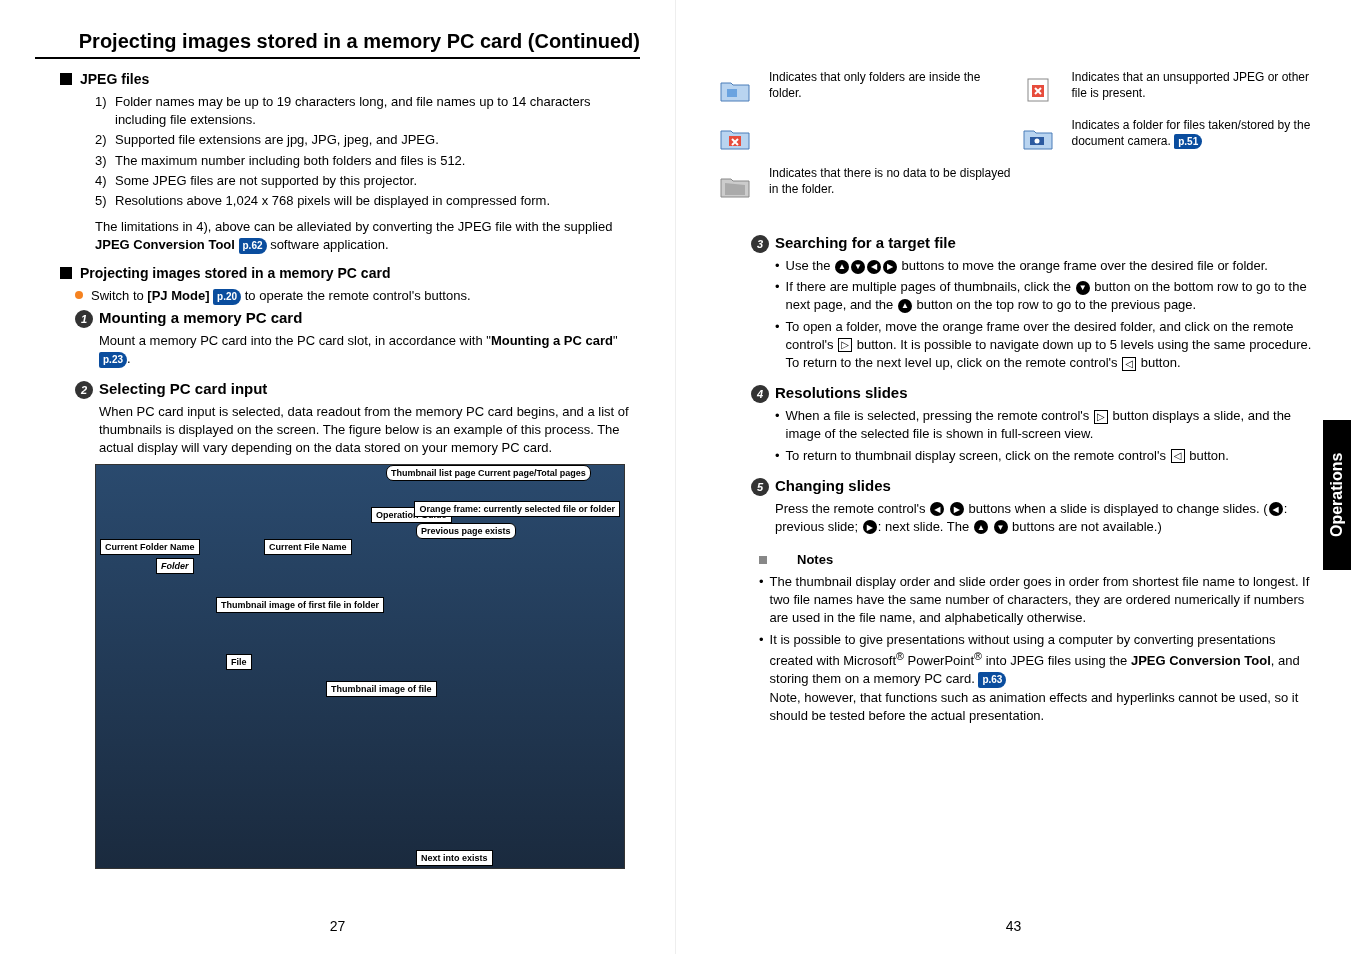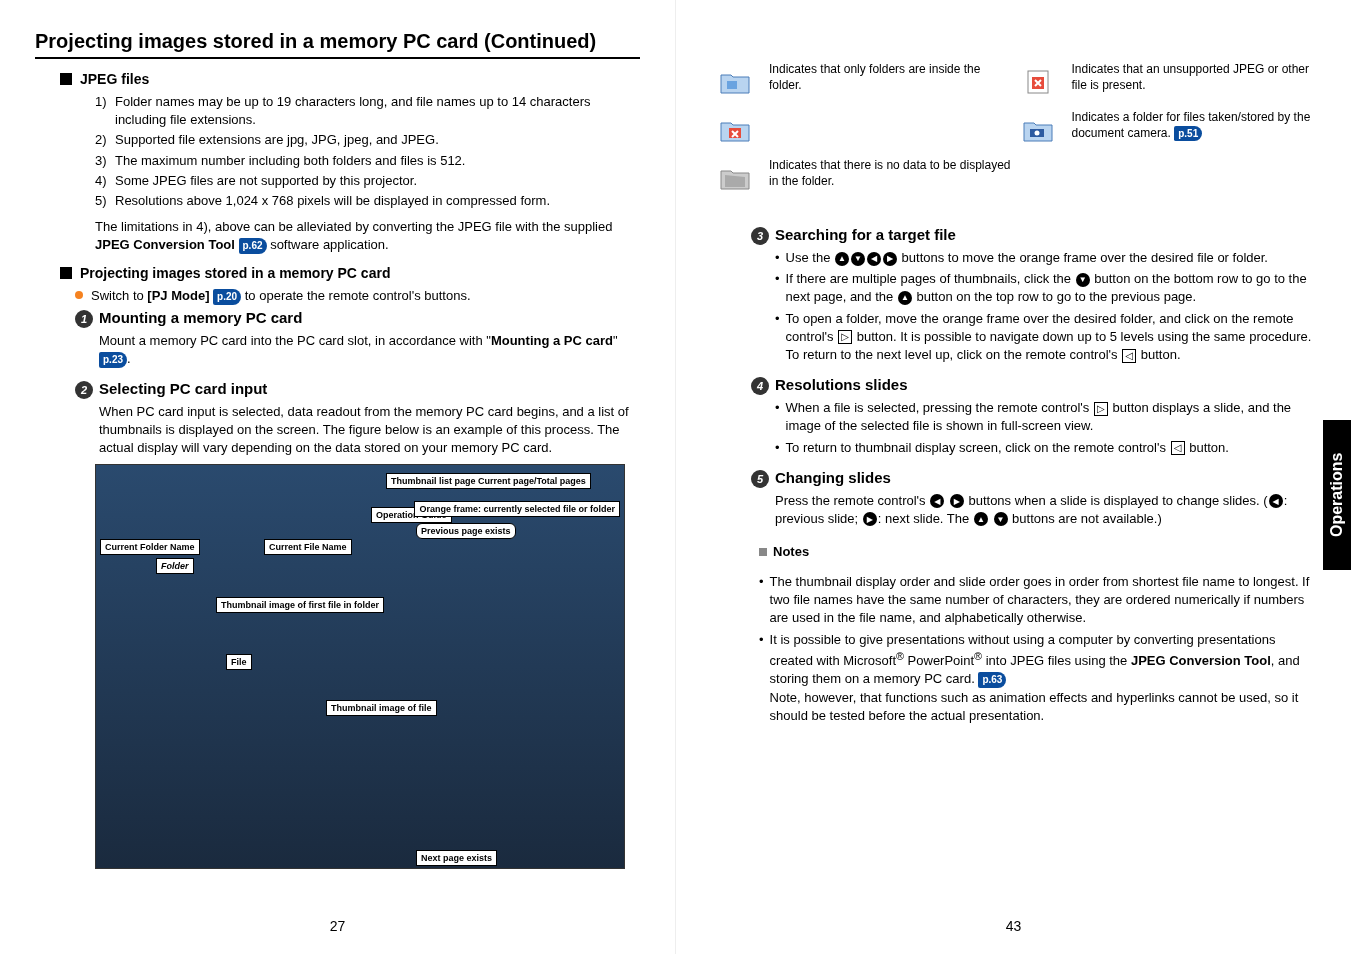--- a/index.html
+++ b/index.html
@@ -1,20 +1,20 @@
 <!DOCTYPE html>
 <html><head>
 <meta charset="utf-8">
 <style>
 * { margin: 0; padding: 0; box-sizing: border-box; }
 body { font-family: Arial, Helvetica, sans-serif; font-size: 13px; color: #000; background: #fff; width: 1351px; height: 954px; position: relative; }
 .page-container { display: flex; width: 100%; height: 100%; }
 .page { flex: 1; padding: 30px 35px 20px 35px; position: relative; }
 .page-left { border-right: 1px solid #eee; }
-.main-title { font-size: 20px; font-weight: bold; border-bottom: 2px solid #000; padding-bottom: 4px; margin-bottom: 12px; }
+.main-title { font-size: 20px; font-weight: bold; border-bottom: 2px solid #000; padding-bottom: 4px; margin-bottom: 12px; text-align: right; }
 .section-head { display: flex; align-items: center; margin: 10px 0 6px 25px; }
 .square-bullet { width: 12px; height: 12px; background: #000; margin-right: 8px; }
 .gray-bullet { width: 8px; height: 8px; background: #888; margin-right: 6px; }
 .section-title { font-size: 14px; font-weight: bold; }
 .num-list { margin-left: 60px; margin-bottom: 8px; }
 .num-list li { list-style: none; display: flex; margin-bottom: 2px; line-height: 1.4; }
 .num-list .n { width: 20px; flex-shrink: 0; }
 .body-text { margin-left: 60px; line-height: 1.4; margin-bottom: 8px; }
 .pref { display: inline-block; background: #0a4d9e; color: #fff; font-size: 10px; padding: 1px 4px; border-radius: 2px 8px 8px 2px; font-weight: bold; }
 .bullet-line { display: flex; margin-left: 40px; align-items: flex-start; margin-bottom: 4px; line-height: 1.4; }
@@ -28,21 +28,21 @@
 .dot-line .t { flex: 1; }
 .btn-icon { display: inline-flex; width: 14px; height: 14px; background: #000; border-radius: 50%; vertical-align: middle; align-items: center; justify-content: center; color: #fff; font-size: 8px; margin: 0 1px; }
 .box-icon { display: inline-flex; width: 14px; height: 14px; border: 1px solid #000; vertical-align: middle; align-items: center; justify-content: center; font-size: 10px; margin: 0 1px; }
 .icon-legend { display: flex; margin-bottom: 10px; }
 .legend-col { flex: 1; }
 .legend-row { display: flex; align-items: flex-start; margin-bottom: 8px; }
 .legend-icon { width: 48px; height: 40px; margin-right: 10px; flex-shrink: 0; display: flex; align-items: center; justify-content: center; }
 .legend-text { font-size: 12px; line-height: 1.3; }
 .side-tab { position: absolute; right: 0; top: 420px; width: 28px; height: 150px; background: #000; color: #fff; writing-mode: vertical-rl; text-orientation: mixed; display: flex; align-items: center; justify-content: center; font-weight: bold; font-size: 16px; transform: rotate(180deg); }
 .page-num { position: absolute; bottom: 20px; left: 50%; transform: translateX(-50%); font-size: 14px; }
-.notes-head { display: flex; align-items: center; margin: 16px 0 14px 48px; }
+.notes-head { display: flex; align-items: center; margin: 16px 0 6px 48px; gap: 24px; }
 .thumb-image { margin-left: 60px; width: 530px; height: 405px; background: linear-gradient(#2a4a6e, #1a2a3e); border: 1px solid #333; position: relative; }
 .thumb-image .overlay-label { position: absolute; background: #fff; border: 1px solid #000; padding: 2px 4px; font-size: 9px; font-weight: bold; white-space: nowrap; }
 .folder-svg { width: 32px; height: 26px; }
 b { font-weight: bold; }
 </style>
 </head>
 <body>
 
 <div class="page-container">
 
@@ -96,39 +96,39 @@
     <span>Mount a memory PC card into the PC card slot, in accordance with "</span><b>Mounting a PC card</b><span>" </span><span class="pref">p.23</span><span>.</span>
   </div>
 
   <div class="sub-line" style="margin-top:12px;">
     <div class="circ-num">2</div>
     <div class="sub-title">Selecting PC card input</div>
   </div>
   <div class="indent-text">When PC card input is selected, data readout from the memory PC card begins, and a list of thumbnails is displayed on the screen. The figure below is an example of this process. The actual display will vary depending on the data stored on your memory PC card.</div>
 
   <div class="thumb-image">
-    <div class="overlay-label" style="top:8px; left:290px;">Thumbnail list page Current page/Total pages</div>
+    <div class="overlay-label" style="top:0; left:290px;border-radius:7px;">Thumbnail list page Current page/Total pages</div>
     <div class="overlay-label" style="top:42px; left:275px;">Operation Guide</div>
     <div class="overlay-label" style="top:58px; left:320px;border-radius:6px;">Previous page exists</div>
     <div class="overlay-label" style="top:36px; right:4px;">Orange frame: currently selected file or folder</div>
     <div class="overlay-label" style="top:74px; left:4px;">Current Folder Name</div>
     <div class="overlay-label" style="top:74px; left:168px;">Current File Name</div>
     <div class="overlay-label" style="top:93px; left:60px;font-style:italic;">Folder</div>
     <div class="overlay-label" style="top:132px; left:120px;">Thumbnail image of first file in folder</div>
     <div class="overlay-label" style="top:189px; left:130px;">File</div>
-    <div class="overlay-label" style="top:235px; left:230px;">Thumbnail image of file</div>
-    <div class="overlay-label" style="bottom:2px; left:320px;">Next page exists</div>
+    <div class="overlay-label" style="top:216px; left:230px;">Thumbnail image of file</div>
+    <div class="overlay-label" style="bottom:2px; left:320px;">Next into exists</div>
   </div>
 
   <div class="page-num">27</div>
 </div>
 
 <div class="page">
 
-  <div class="icon-legend" style="margin-top:32px;">
+  <div class="icon-legend" style="margin-top:40px;">
     <div class="legend-col">
       <div class="legend-row">
         <div class="legend-icon">
               <svg class="folder-svg" viewBox="0 0 32 26">
                 <path d="M2 6 L2 24 L30 24 L30 8 L14 8 L12 6 Z" fill="#b9d4f0" stroke="#4a7db8"></path>
                 <rect x="8" y="12" width="10" height="8" fill="#6aa3e0"></rect>
               </svg>
             </div>
         <div class="legend-text">Indicates that only folders are inside the folder.</div>
       </div>

